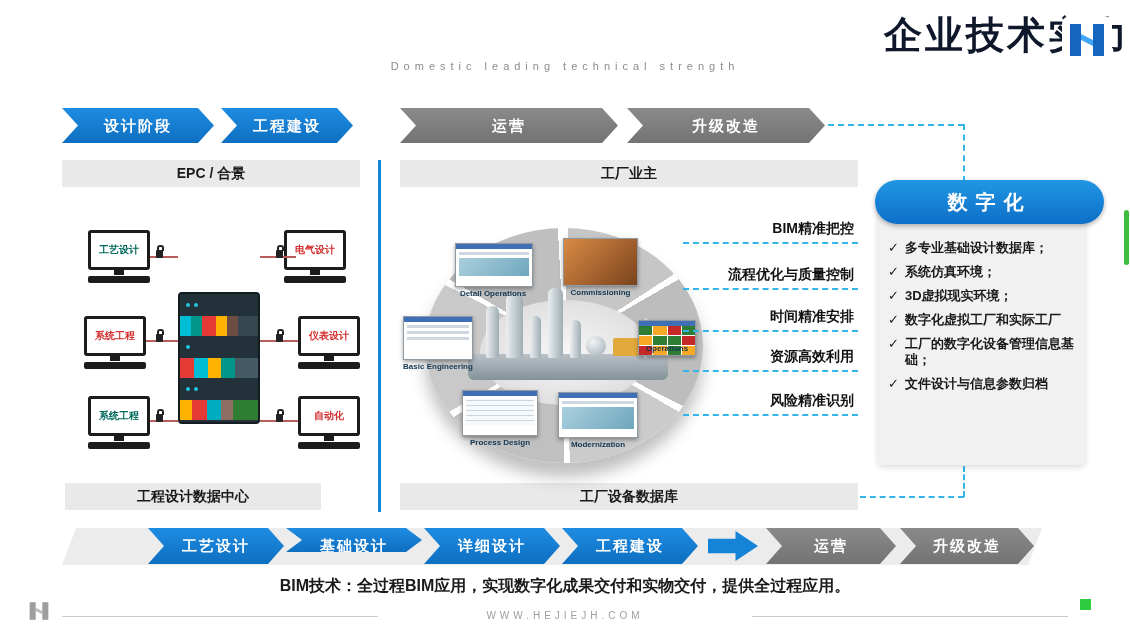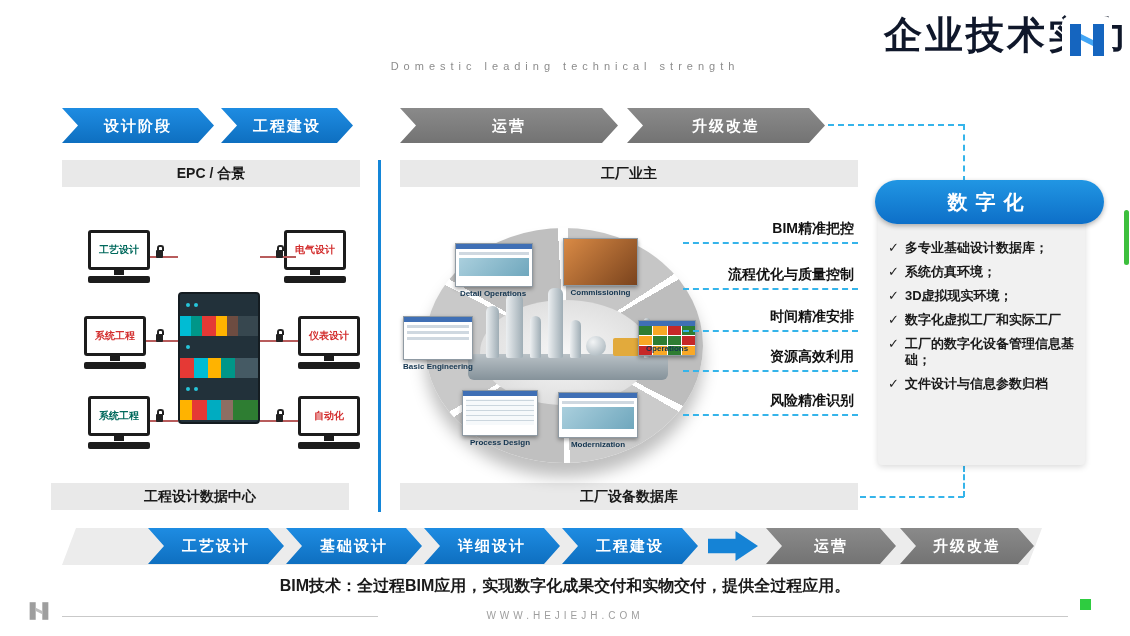--- a/index.html
+++ b/index.html
@@ -134,21 +134,21 @@
   <div class="chev chev-gray" style="left:400px;top:108px;width:218px;">运营</div>
   <div class="chev chev-gray" style="left:627px;top:108px;width:198px;">升级改造</div>
 
   <div class="dash-h" style="left:828px;top:124px;width:136px;"></div>
   <div class="dash-v" style="left:963px;top:124px;height:58px;"></div>
   <div class="dash-h" style="left:860px;top:496px;width:104px;"></div>
   <div class="dash-v" style="left:963px;top:466px;height:31px;"></div>
 
   <div class="bar" style="left:62px;top:160px;width:298px;">EPC / 合景</div>
   <div class="bar" style="left:400px;top:160px;width:458px;">工厂业主</div>
-  <div class="bar" style="left:51px;top:483px;width:298px;">工程设计数据中心</div>
+  <div class="bar" style="left:65px;top:483px;width:256px;">工程设计数据中心</div>
   <div class="bar" style="left:400px;top:483px;width:458px;">工厂设备数据库</div>
   <div class="divider-v"></div>
 
   <div class="monitor" style="left:88px;top:230px;">
     <div class="screen">
         <span class="ws-label" style="color:#00695c">工艺设计</span>
       </div>
     <div class="stand"></div>
       <div class="kb"></div>
   </div>
@@ -337,21 +337,21 @@
     <div class="d-item">
         <span class="d-check">✓</span>
         <span>文件设计与信息参数归档</span>
       </div>
   </div>
   <div class="digital-pill">数字化</div>
   <div class="scrollbar-green"></div>
 
   <div class="band"></div>
   <div class="chev chev-blue" style="left:148px;top:528px;width:136px;height:36px;line-height:36px;">工艺设计</div>
-  <div class="chev chev-blue" style="left:286px;top:528px;width:136px;height:36px;line-height:36px;">基础设计</div>
+  <div class="chev chev-blue" style="left:286px;top:528px;width:136px;height:24px;line-height:36px;">基础设计</div>
   <div class="chev chev-blue" style="left:424px;top:528px;width:136px;height:36px;line-height:36px;">详细设计</div>
   <div class="chev chev-blue" style="left:562px;top:528px;width:136px;height:36px;line-height:36px;">工程建设</div>
   <div class="big-arrow"></div>
   <div class="chev chev-gray" style="left:766px;top:528px;width:130px;height:36px;line-height:36px;">运营</div>
   <div class="chev chev-gray" style="left:900px;top:528px;width:134px;height:36px;line-height:36px;">升级改造</div>
 
   <div class="bim-note">BIM技术：全过程BIM应用，实现数字化成果交付和实物交付，提供全过程应用。</div>
 
   <div class="f-line" style="left:62px;"></div>
   <div class="f-line" style="left:752px;"></div>

